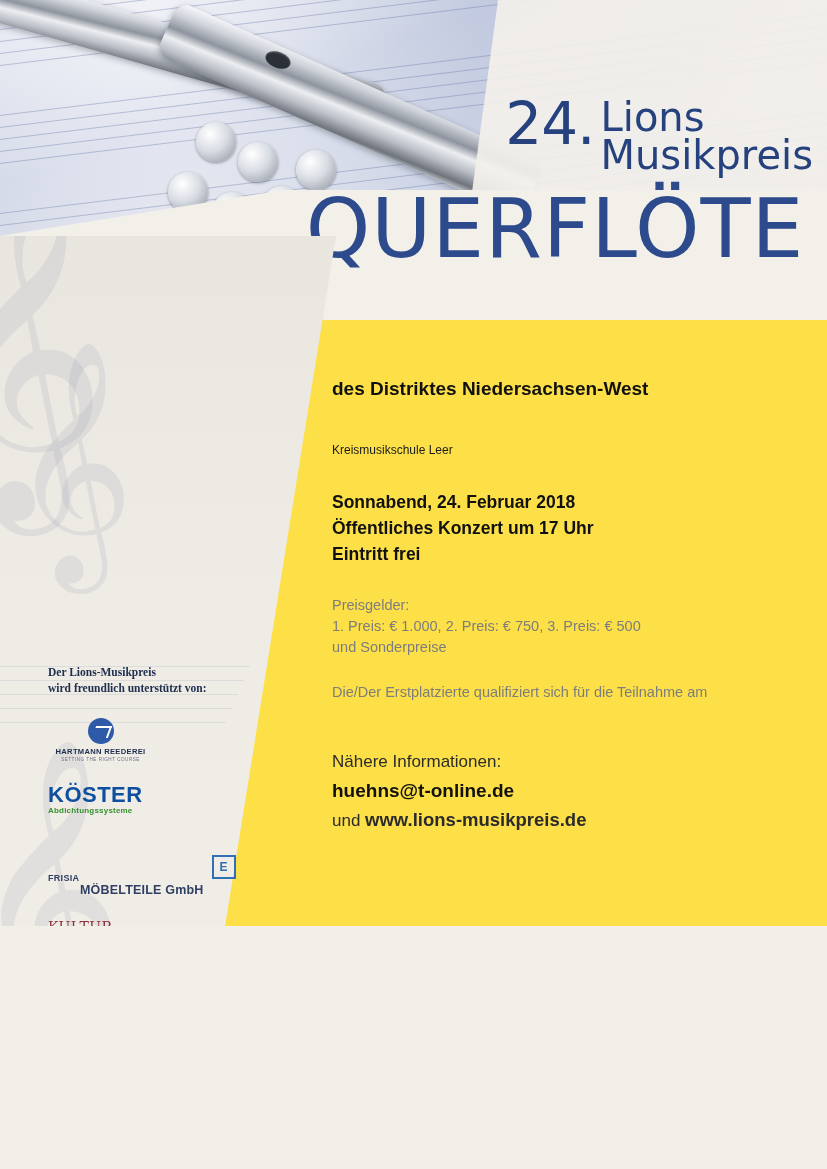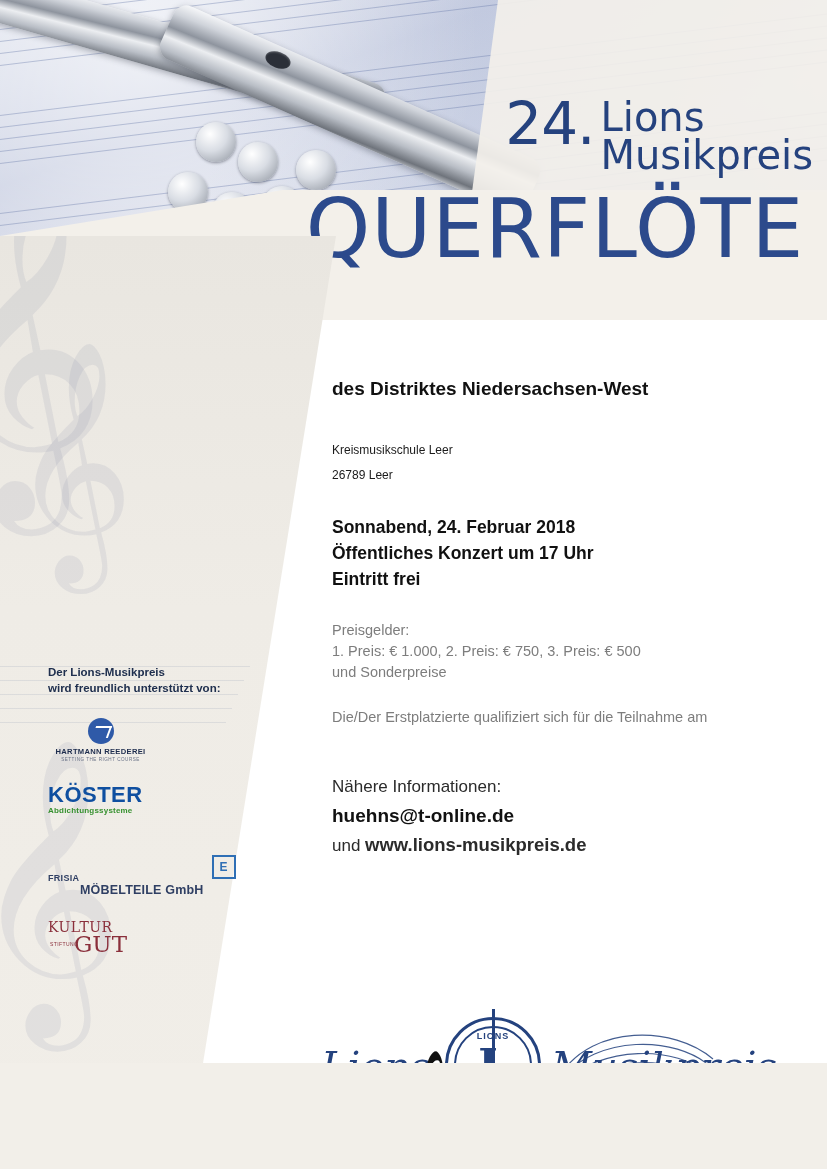--- a/index.html
+++ b/index.html
@@ -9,23 +9,23 @@
   body {
     width: 827px;
     height: 1169px;
     font-family: "Liberation Sans", sans-serif;
     background: #f2efe9;
     overflow: hidden;
   }
   .poster {
     position: relative;
     width: 827px;
-    height: 1063px;
+    height: 926px;
     overflow: hidden;
-    background: #ffffff;
+    background: #fde047;
   }
 
   
   .photo {
     position: absolute;
     left: 0;
     top: 0;
     width: 827px;
     height: 320px;
     overflow: hidden;
@@ -181,20 +181,21 @@
     left: 48px;
     top: 664px;
     width: 215px;
     color: #1f2d4e;
   }
   .sponsor-line {
     font-size: 11.5px;
     line-height: 16px;
     font-weight: 700;
     color: #20304f;
+    font-family: Liberation Serif, serif;
   }
   .sponsor-logos {
     margin-top: 22px;
   }
   .logo-box {
     margin-bottom: 22px;
   }
   .hartmann {
     width: 105px;
     text-align: center;
@@ -551,21 +552,20 @@
       </div>
 
     </div>
   </div>
 
   <div class="main-text">
     <div class="t-bold">des Distriktes Niedersachsen-West</div>
 
     <div class="gap-a"></div>
     <div class="t-plain">Kreismusikschule Leer</div>
-    <div class="t-plain">26789 Leer</div>
 
     <div class="gap-b"></div>
     <div class="t-semibold">Sonnabend, 24. Februar 2018</div>
     <div class="t-semibold">Öffentliches Konzert um 17 Uhr</div>
     <div class="t-semibold">Eintritt frei</div>
 
     <div class="gap-c"></div>
     <div class="t-grey">Preisgelder:</div>
     <div class="t-grey">1. Preis: € 1.000, 2. Preis: € 750, 3. Preis: € 500</div>
     <div class="t-grey">und Sonderpreise</div>

